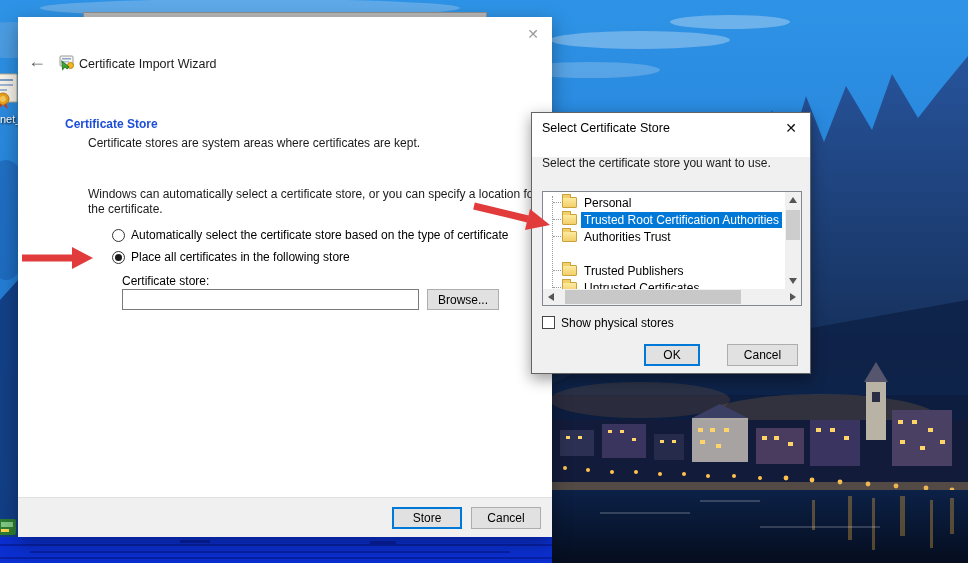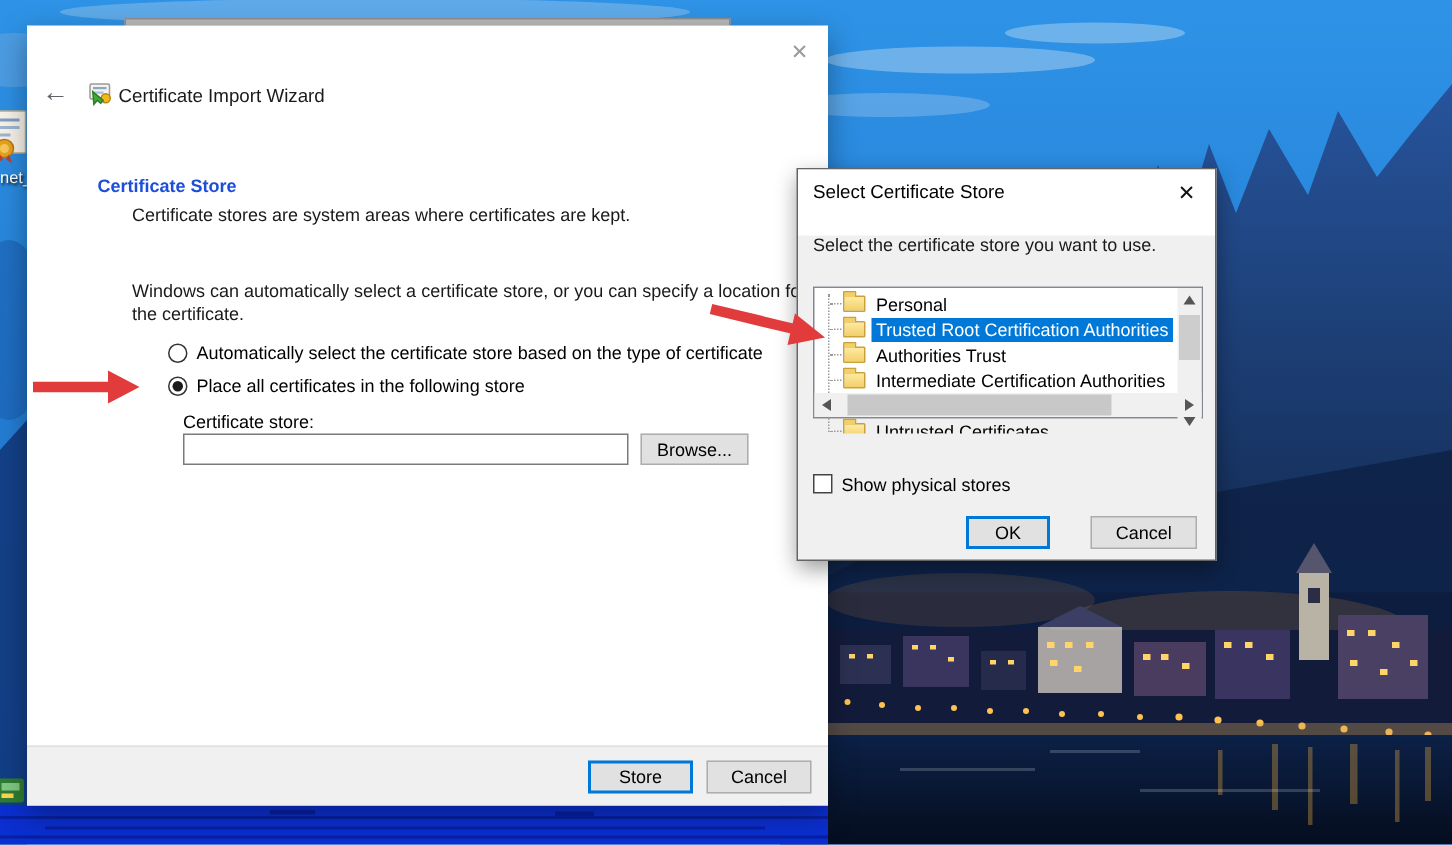--- a/index.html
+++ b/index.html
@@ -52,21 +52,21 @@
 
   
   .store-dlg { position:absolute; left:531px; top:112px; width:280px; height:262px; background:#f0f0f0;
       border:1px solid #646464; box-shadow:0 5px 14px rgba(0,0,0,.4); z-index:4; }
   .sd-titlebar { position:absolute; left:0; top:0; width:100%; height:44px; background:#fff; }
   .sd-title { position:absolute; left:10px; top:8px; font-size:12.5px; color:#000; }
   .sd-close { position:absolute; right:10px; top:6px; width:18px; height:18px; font-size:14px; color:#111;
       line-height:18px; text-align:center; cursor:pointer; }
   .sd-instruction { position:absolute; left:10px; top:43px; color:#1a1a1a; }
 
-  .listbox { position:absolute; left:10px; top:78px; width:260px; height:88px; background:#fff;
+  .listbox { position:absolute; left:10px; top:78px; width:260px; height:115px; background:#fff;
       border:1px solid #828790; }
   .tree-viewport { position:absolute; left:0; top:0; width:242px; height:97px; overflow:hidden; }
   .tree-vline { position:absolute; left:9px; top:4px; height:92px; border-left:1px dotted #9a9a9a; }
   .tree-item { position:absolute; left:0; width:242px; height:17px; display:flex; align-items:center; cursor:pointer; }
   .tree-connector { width:8px; margin-left:10px; border-top:1px dotted #9a9a9a; flex:0 0 8px; }
   .folder-icon { position:relative; width:15px; height:11px; margin:0 4px 0 1px;
       background:linear-gradient(#fdeaa0,#f3cf6a); border:1px solid #caa23c; border-radius:1px; flex:0 0 15px; }
   .folder-icon::before { content:""; position:absolute; left:-1px; top:-4px; width:7px; height:3px;
       background:#f3cf6a; border:1px solid #caa23c; border-bottom:none; border-radius:1px 1px 0 0; }
   .tree-label { padding:1px 3px; white-space:nowrap; }
@@ -289,25 +289,20 @@
       <div class="tree-item selected" style="top:19px">
         <span class="tree-connector"></span>
         <span class="folder-icon"></span>
         <span class="tree-label">Trusted Root Certification Authorities</span>
       </div>
       <div class="tree-item" style="top:36px">
         <span class="tree-connector"></span>
         <span class="folder-icon"></span>
         <span class="tree-label">Authorities Trust</span>
       </div>
-      <div class="tree-item" style="top:53px">
-        <span class="tree-connector"></span>
-        <span class="folder-icon"></span>
-        <span class="tree-label">Intermediate Certification Authorities</span>
-      </div>
       <div class="tree-item" style="top:70px">
         <span class="tree-connector"></span>
         <span class="folder-icon"></span>
         <span class="tree-label">Trusted Publishers</span>
       </div>
       <div class="tree-item" style="top:87px">
         <span class="tree-connector"></span>
         <span class="folder-icon"></span>
         <span class="tree-label">Untrusted Certificates</span>
       </div>

